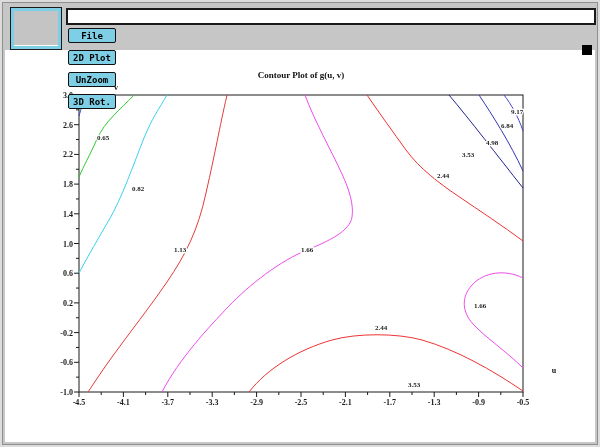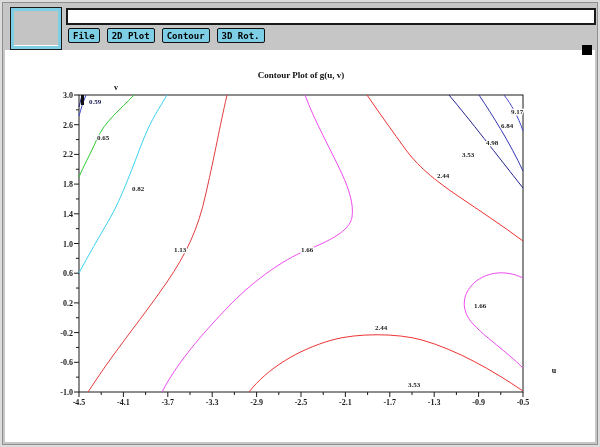--- a/index.html
+++ b/index.html
@@ -14,21 +14,21 @@
   .message-bar{position:absolute;left:64px;top:6px;width:526px;height:13px;
     background:#ffffff;border:2px solid #1a1a1a;font:9px "DejaVu Sans Mono",monospace;
     color:#000;overflow:hidden;}
   .btn-row{position:absolute;left:66px;top:26px;display:flex;gap:7px;}
   .tb-btn{background:#7ecfe6;border:1px solid #101010;color:#000;
     font:bold 9px "DejaVu Sans Mono",monospace;padding:2px 4px 2px 4px;height:15px;
     line-height:11px;box-sizing:border-box;cursor:pointer;border-radius:2px;}
   .black-square{position:absolute;left:580px;top:43px;width:10px;height:10px;background:#000;}
   svg.overlay{position:absolute;left:0;top:0;z-index:5;pointer-events:none;}
   .toolbar-layer{position:absolute;inset:0;z-index:10;pointer-events:none;}
-  .toolbar-layer *{pointer-events:auto;}
+  .toolbar-layer *{pointer-events:auto;flex-direction:column;}
   .tick{font:bold 8px "Liberation Serif",serif;fill:#1a1a1a;}
   .clabel{font:bold 7px "Liberation Serif",serif;fill:#222;stroke:#fff;stroke-width:2.5px;paint-order:stroke;}
   .cluster{font:bold 7px "Liberation Serif",serif;fill:#15154f;}
   .title{font:bold 9px "Liberation Serif",serif;fill:#111;}
   .axis{font:bold 8px "Liberation Serif",serif;fill:#111;}
 </style>
 </head>
 <body>
 
 <div class="window">
@@ -130,20 +130,20 @@
       <text x="114" y="88" text-anchor="middle" class="axis">v</text>
       <text x="552" y="371" text-anchor="middle" class="axis">u</text>
     </svg>
 
   <div class="toolbar-layer">
     <div class="big-button"></div>
     <div class="message-bar"></div>
     <div class="btn-row">
       <button class="tb-btn">File</button>
       <button class="tb-btn">2D Plot</button>
-      <button class="tb-btn">Contour</button>
+      <button class="tb-btn">UnZoom</button>
       <button class="tb-btn">3D Rot.</button>
     </div>
     <div class="black-square"></div>
   </div>
 
   <div class="inner-frame"></div>
 </div>
 
 </body></html>

